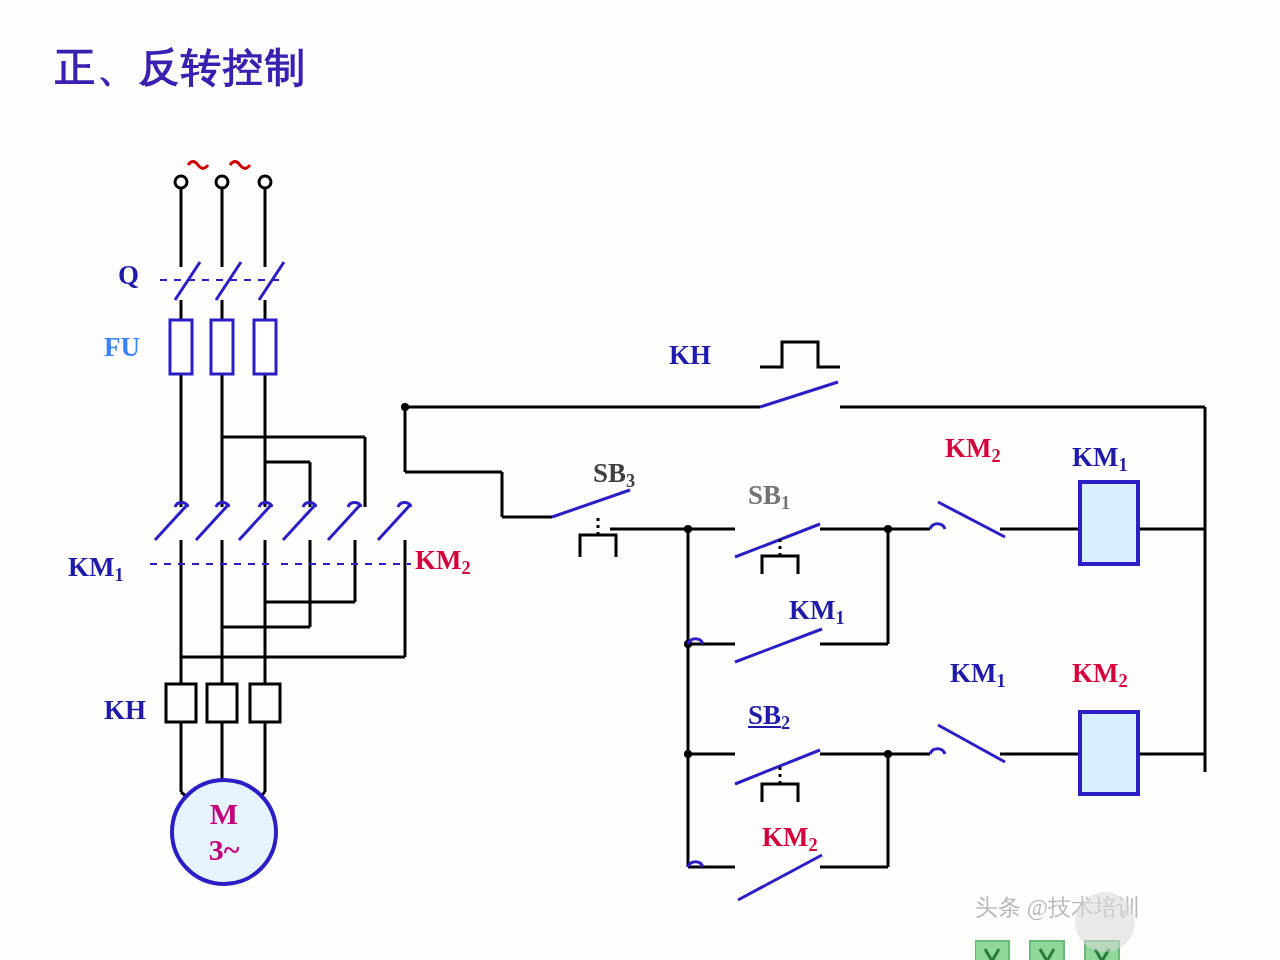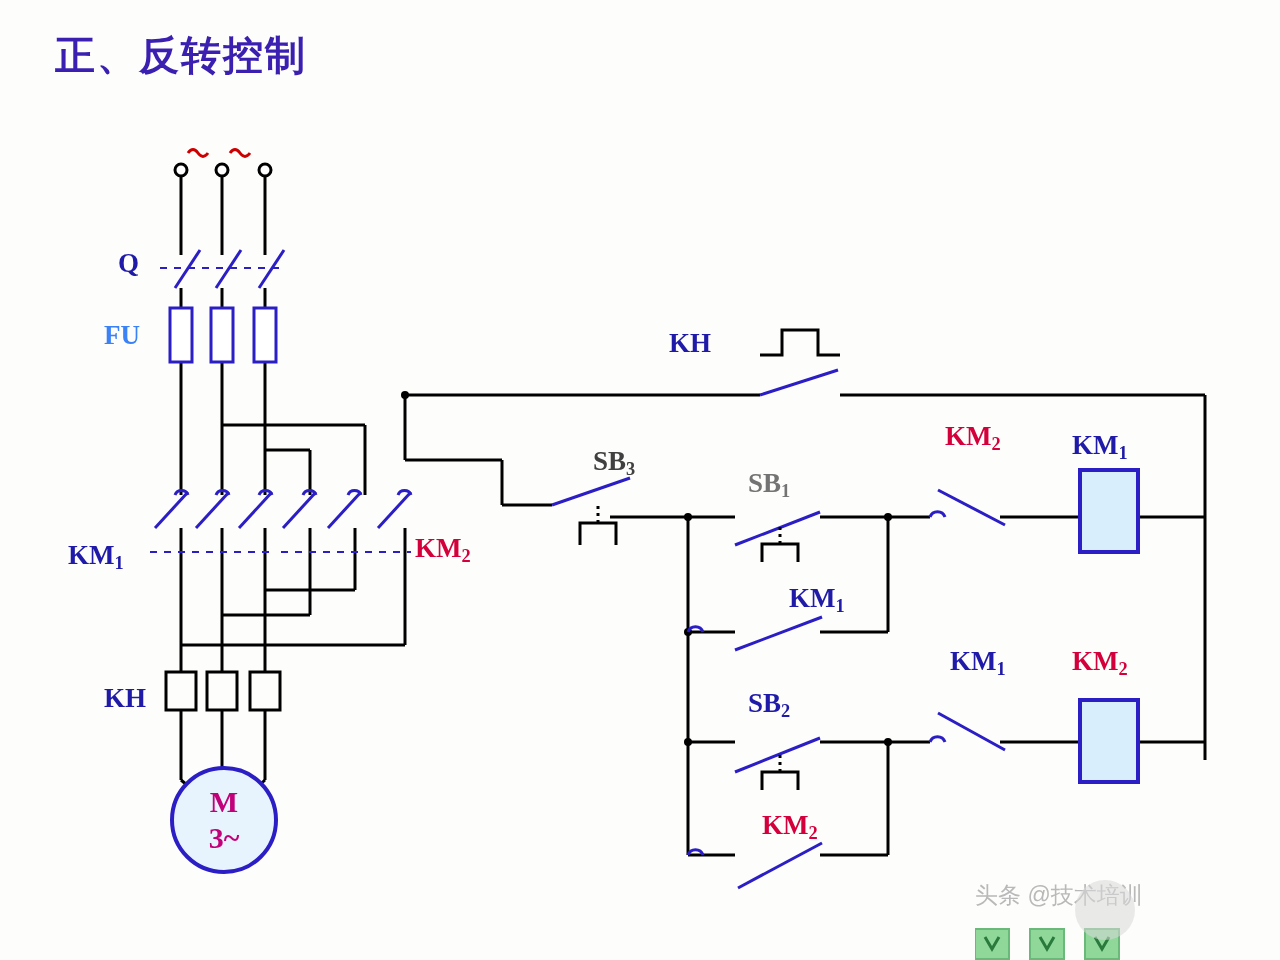--- a/index.html
+++ b/index.html
@@ -3,32 +3,32 @@
 <meta charset="utf-8">
 <style>
   html,body{margin:0;padding:0;}
   body{
     width:1280px;height:960px;
     background:#fdfdfb;
     font-family:"Liberation Serif", serif;
     position:relative;
     overflow:hidden;
   }
-  #diagram-root{position:absolute;left:0;top:0;width:1280px;height:788px;}
+  #diagram-root{position:absolute;left:0;top:12px;width:1280px;height:788px;}
   .lbl{position:absolute;font-weight:bold;white-space:nowrap;line-height:1;}
   .sub{font-size:0.68em;vertical-align:-0.28em;font-weight:bold;}
   #page-title{
     position:absolute;left:55px;top:28px;
     font-family:"DejaVu Serif", serif;
     font-size:40px;font-weight:bold;color:#3a1fb0;
     letter-spacing:2px;
   }
   #watermark{
     position:absolute;left:975px;top:880px;
-    font-size:23px;color:#b9b9b9;font-family:Liberation Sans, sans-serif;
+    font-size:23px;color:#b9b9b9;font-family:Liberation Serif, serif;
     white-space:nowrap;
   }
   .wm-badge{position:absolute;left:975px;top:925px;}
 </style>
 </head>
 <body>
 
 <div id="diagram-root">
 
   <div id="page-title">正、反转控制</div>
@@ -247,21 +247,21 @@
   <div class="lbl" style="left:104px;top:685px;font-size:27px;color:#1f1aa8;">KH</div>
 
   <div class="lbl" style="left:669px;top:330px;font-size:27px;color:#1f1aa8;">KH</div>
 
   <div class="lbl" style="left:593px;top:448px;font-size:27px;color:#404040;">SB<span class="sub">3</span></div>
 
   <div class="lbl" style="left:748px;top:470px;font-size:27px;color:#737373;">SB<span class="sub">1</span></div>
 
   <div class="lbl" style="left:789px;top:585px;font-size:27px;color:#1f1aa8;">KM<span class="sub">1</span></div>
 
-  <div class="lbl" style="left:748px;top:690px;font-size:27px;color:#1f1aa8;">SB<span class="sub">2</span></div>
+  <div class="lbl" style="left:748px;top:690px;font-size:27px;color:#1f1aa8;text-decoration:underline;">SB<span class="sub">2</span></div>
 
   <div class="lbl" style="left:762px;top:812px;font-size:27px;color:#d4003c;">KM<span class="sub">2</span></div>
 
   <div class="lbl" style="left:945px;top:423px;font-size:27px;color:#d4003c;">KM<span class="sub">2</span></div>
 
   <div class="lbl" style="left:1072px;top:432px;font-size:27px;color:#1f1aa8;">KM<span class="sub">1</span></div>
 
   <div class="lbl" style="left:950px;top:648px;font-size:27px;color:#1f1aa8;">KM<span class="sub">1</span></div>
 
   <div class="lbl" style="left:1072px;top:648px;font-size:27px;color:#d4003c;">KM<span class="sub">2</span></div>

